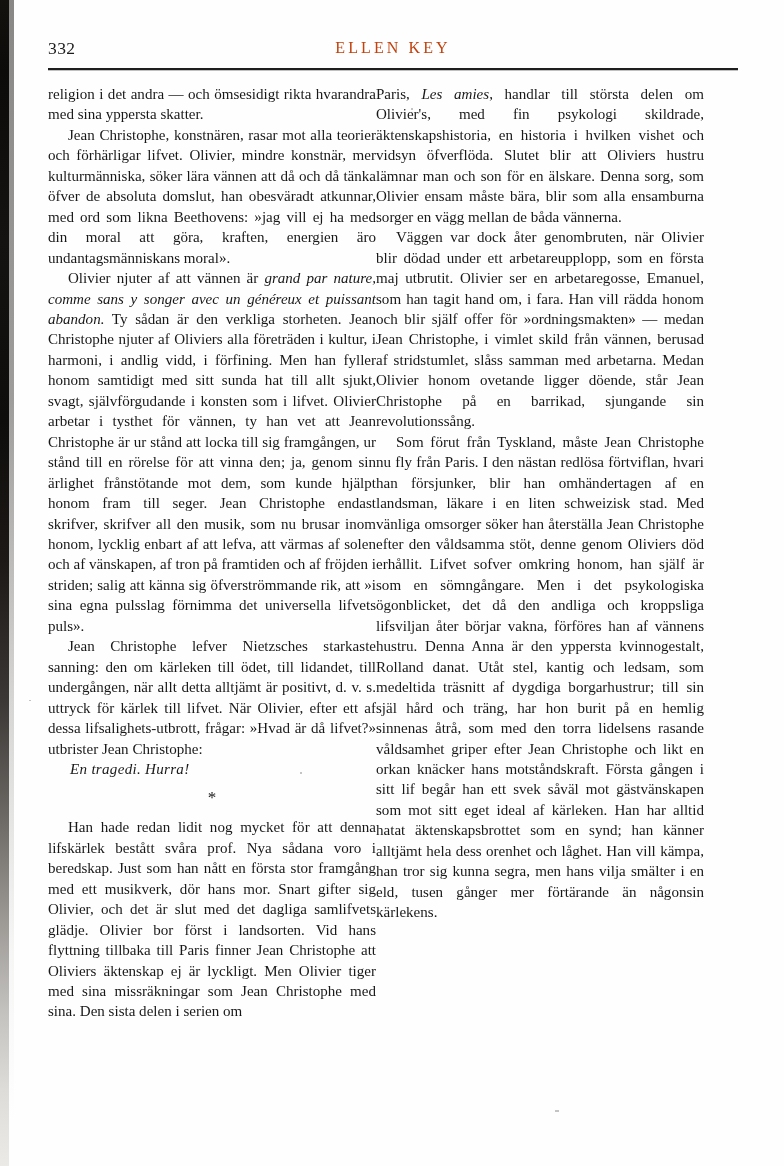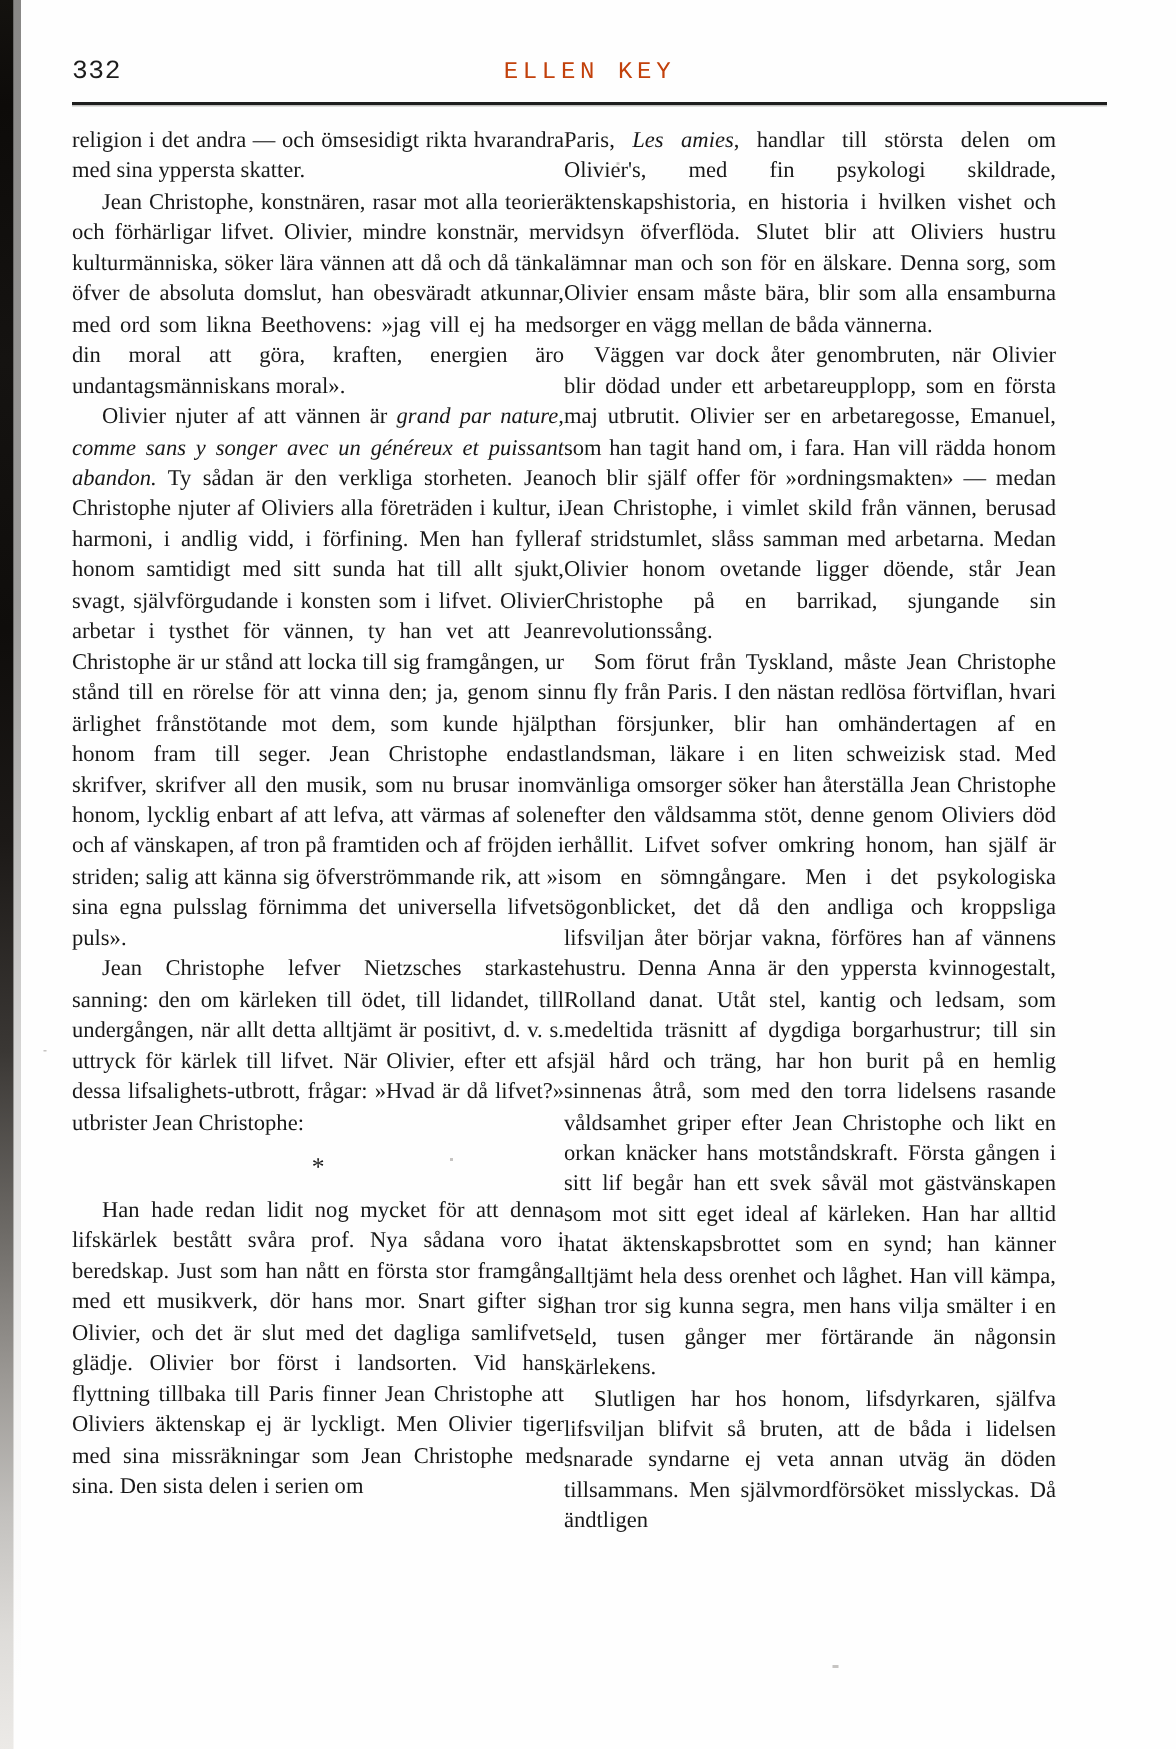--- a/index.html
+++ b/index.html
@@ -61,21 +61,20 @@
     background: #fefefe;
   }
 
   
   .running-head {
     position: absolute;
     left: 48px;
     top: 38px;
     width: 690px;
     height: 26px;
-    font-family: Liberation Mono, monospace;
   }
   .folio {
     position: absolute;
     left: 0;
     top: 0;
     font-size: 17.5px;
     letter-spacing: 0.4px;
     color: #1c1c1c;
   }
   .head-title {
@@ -171,29 +170,29 @@
   </div>
   <div class="head-rule"></div>
 
   <div class="columns">
 
     <div class="col">
       <p class="para">religion i det andra — och ömsesidigt rikta hvarandra med sina yppersta skatter.</p>
       <p class="para indent">Jean Christophe, konstnären, rasar mot alla teorier och förhärligar lifvet. Olivier, mindre konstnär, mer kulturmänniska, söker lära vännen att då och då tänka öfver de absoluta domslut, han obesväradt atkunnar, med ord som likna Beethovens: »jag vill ej ha med din moral att göra, kraften, energien äro undantagsmänniskans moral».</p>
       <p class="para indent"><span>Olivier njuter af att vännen är </span><span class="it">grand par nature, comme sans y songer avec un généreux et puissant abandon.</span><span> Ty sådan är den verkliga storheten. Jean Christophe njuter af Oliviers alla företräden i kultur, i harmoni, i andlig vidd, i förfining. Men han fyller honom samtidigt med sitt sunda hat till allt sjukt, svagt, självförgudande i konsten som i lifvet. Olivier arbetar i tysthet för vännen, ty han vet att Jean Christophe är ur stånd att locka till sig framgången, ur stånd till en rörelse för att vinna den; ja, genom sin ärlighet frånstötande mot dem, som kunde hjälpt honom fram till seger. Jean Christophe endast skrifver, skrifver all den musik, som nu brusar inom honom, lycklig enbart af att lefva, att värmas af solen och af vänskapen, af tron på framtiden och af fröjden i striden; salig att känna sig öfverströmmande rik, att »i sina egna pulsslag förnimma det universella lifvets puls».</span></p>
       <p class="para indent">Jean Christophe lefver Nietzsches starkaste sanning: den om kärleken till ödet, till lidandet, till undergången, när allt detta alltjämt är positivt, d. v. s. uttryck för kärlek till lifvet. När Olivier, efter ett af dessa lifsalighets-utbrott, frågar: »Hvad är då lifvet?» utbrister Jean Christophe:</p>
+      <p class="tragedi">En tragedi. Hurra!</p>
       <p class="sep">*</p>
       <p class="para indent">Han hade redan lidit nog mycket för att denna lifskärlek bestått svåra prof. Nya sådana voro i beredskap. Just som han nått en första stor framgång med ett musikverk, dör hans mor. Snart gifter sig Olivier, och det är slut med det dagliga samlifvets glädje. Olivier bor först i landsorten. Vid hans flyttning tillbaka till Paris finner Jean Christophe att Oliviers äktenskap ej är lyckligt. Men Olivier tiger med sina missräkningar som Jean Christophe med sina. Den sista delen i serien om</p>
     </div>
 
     <div class="col">
       <p class="para"><span>Paris, </span><span class="it">Les amies</span><span>, handlar till största delen om Olivier's, med fin psykologi skildrade, äktenskapshistoria, en historia i hvilken vishet och vidsyn öfverflöda. Slutet blir att Oliviers hustru lämnar man och son för en älskare. Denna sorg, som Olivier ensam måste bära, blir som alla ensamburna sorger en vägg mellan de båda vännerna.</span></p>
       <p class="para indent">Väggen var dock åter genombruten, när Olivier blir dödad under ett arbetareupplopp, som en första maj utbrutit. Olivier ser en arbetaregosse, Emanuel, som han tagit hand om, i fara. Han vill rädda honom och blir själf offer för »ordningsmakten» — medan Jean Christophe, i vimlet skild från vännen, berusad af stridstumlet, slåss samman med arbetarna. Medan Olivier honom ovetande ligger döende, står Jean Christophe på en barrikad, sjungande sin revolutionssång.</p>
       <p class="para indent">Som förut från Tyskland, måste Jean Christophe nu fly från Paris. I den nästan redlösa förtviflan, hvari han försjunker, blir han omhändertagen af en landsman, läkare i en liten schweizisk stad. Med vänliga omsorger söker han återställa Jean Christophe efter den våldsamma stöt, denne genom Oliviers död erhållit. Lifvet sofver omkring honom, han själf är som en sömngångare. Men i det psykologiska ögonblicket, det då den andliga och kroppsliga lifsviljan åter börjar vakna, förföres han af vännens hustru. Denna Anna är den yppersta kvinnogestalt, Rolland danat. Utåt stel, kantig och ledsam, som medeltida träsnitt af dygdiga borgarhustrur; till sin själ hård och träng, har hon burit på en hemlig sinnenas åtrå, som med den torra lidelsens rasande våldsamhet griper efter Jean Christophe och likt en orkan knäcker hans motståndskraft. Första gången i sitt lif begår han ett svek såväl mot gästvänskapen som mot sitt eget ideal af kärleken. Han har alltid hatat äktenskapsbrottet som en synd; han känner alltjämt hela dess orenhet och låghet. Han vill kämpa, han tror sig kunna segra, men hans vilja smälter i en eld, tusen gånger mer förtärande än någonsin kärlekens.</p>
-      <p class="para indent">Slutligen har hos honom, lifsdyrkaren, själfva lifsviljan blifvit så bruten, att de båda i lidelsen snarade syndarne ej veta annan utväg än döden tillsammans. Men självmordförsöket misslyckas. Då ändtligen</p>
     </div>
 
   </div>
 
   <div class="fleck" style="left:411px; top:108px; width:2px; height:2px;"></div>
   <div class="fleck" style="left:29px; top:700px; width:2px; height:1px;"></div>
   <div class="fleck" style="left:555px; top:1110px; width:4px; height:2px;"></div>
   <div class="fleck" style="left:300px; top:772px; width:2px; height:2px;"></div>
 </div>
 

